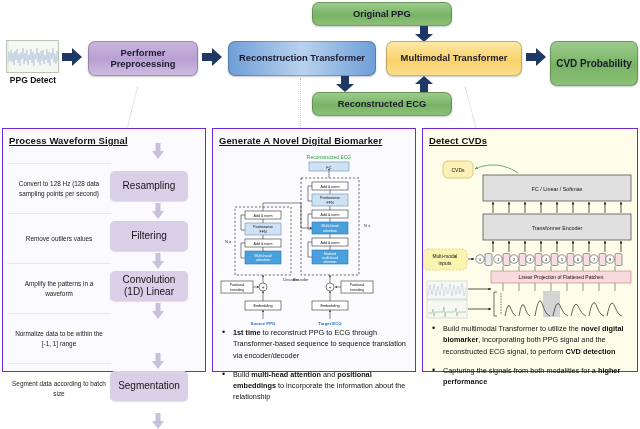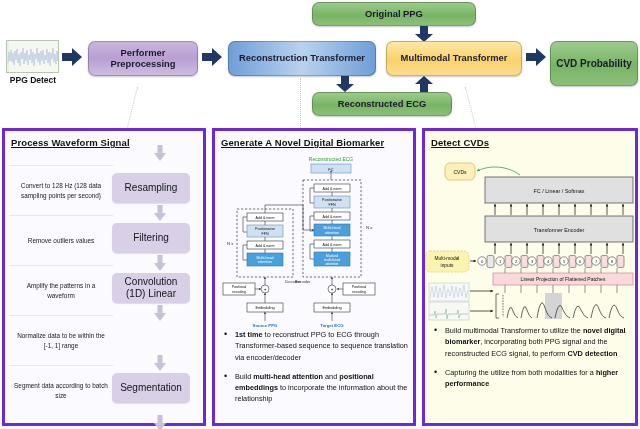--- a/index.html
+++ b/index.html
@@ -37,21 +37,21 @@
   #ppg-thumb {
     position:absolute; left:6px; top:40px; width:53px; height:33px;
     background:#f2f7ef; border:1px solid #b9c6b4; overflow:hidden;
   }
   #ppg-label {
     position:absolute; left:2px; top:75px; width:62px;
     font-size:8.5px; font-weight:bold; color:#111; text-align:center;
   }
 
   
-  .panel { position:absolute; top:128px; height:298px; border:3px solid #6d28d9; }
+  .panel { position:absolute; top:128px; height:244px; border:1px solid #6d28d9; }
   #panel-left   { left:2px;   width:204px; background:#fafaff; }
   #panel-mid    { left:212px; width:204px; background:#fbfbff; }
   #panel-right  { left:422px; width:216px; background:#fdfde9; }
 
   .panel-title {
     font-size:9.5px; font-weight:bold; color:#111;
     text-decoration:underline; padding:6px 0 0 6px; letter-spacing:.1px;
   }
 
   
@@ -135,21 +135,21 @@
   <div class="arw" style="left:202px; top:48px;">
     <svg width="20" height="18" viewBox="0 0 20 18">
         <path d="M0 5 L10 5 L10 0 L20 9 L10 18 L10 13 L0 13 Z" fill="#1f3864"></path>
       </svg>
   </div>
 
   <div class="pbox blue" style="left:228px; top:41px; width:148px; height:35px; font-size:9.4px;">
     <span>Reconstruction Transformer</span>
   </div>
 
-  <div class="pbox green" style="left:312px; top:2px; width:164px; height:24px; font-size:9.4px;">
+  <div class="pbox green" style="left:312px; top:2px; width:140px; height:24px; font-size:9.4px;">
     <span>Original PPG</span>
   </div>
 
   <div class="arw" style="left:415px; top:26px;">
     <svg width="18" height="16" viewBox="0 0 18 16">
         <path d="M5 0 L13 0 L13 8 L18 8 L9 16 L0 8 L5 8 Z" fill="#1f3864"></path>
       </svg>
   </div>
 
   <div class="pbox green" style="left:312px; top:92px; width:140px; height:24px; font-size:9.4px;">
@@ -530,16 +530,16 @@
         <path d="M184 167 Q188 147 192 158 Q195 166 199 167"></path>
       </g>
     </svg>
   </div>
 
   <div id="right-bullets">
     <div class="bullet">
       <span>Build multimodal Transformer to utilize the </span><span class="b">novel digital biomarker</span><span>, incorporating both PPG signal and the reconstructed ECG signal, to perform </span><span class="b">CVD detection</span>
     </div>
     <div class="bullet">
-      <span>Capturing the utilize from both modalities for a </span><span class="b">higher performance</span>
+      <span>Capturing the signals from both modalities for a </span><span class="b">higher performance</span>
     </div>
   </div>
 </div>
 
 </body></html>

